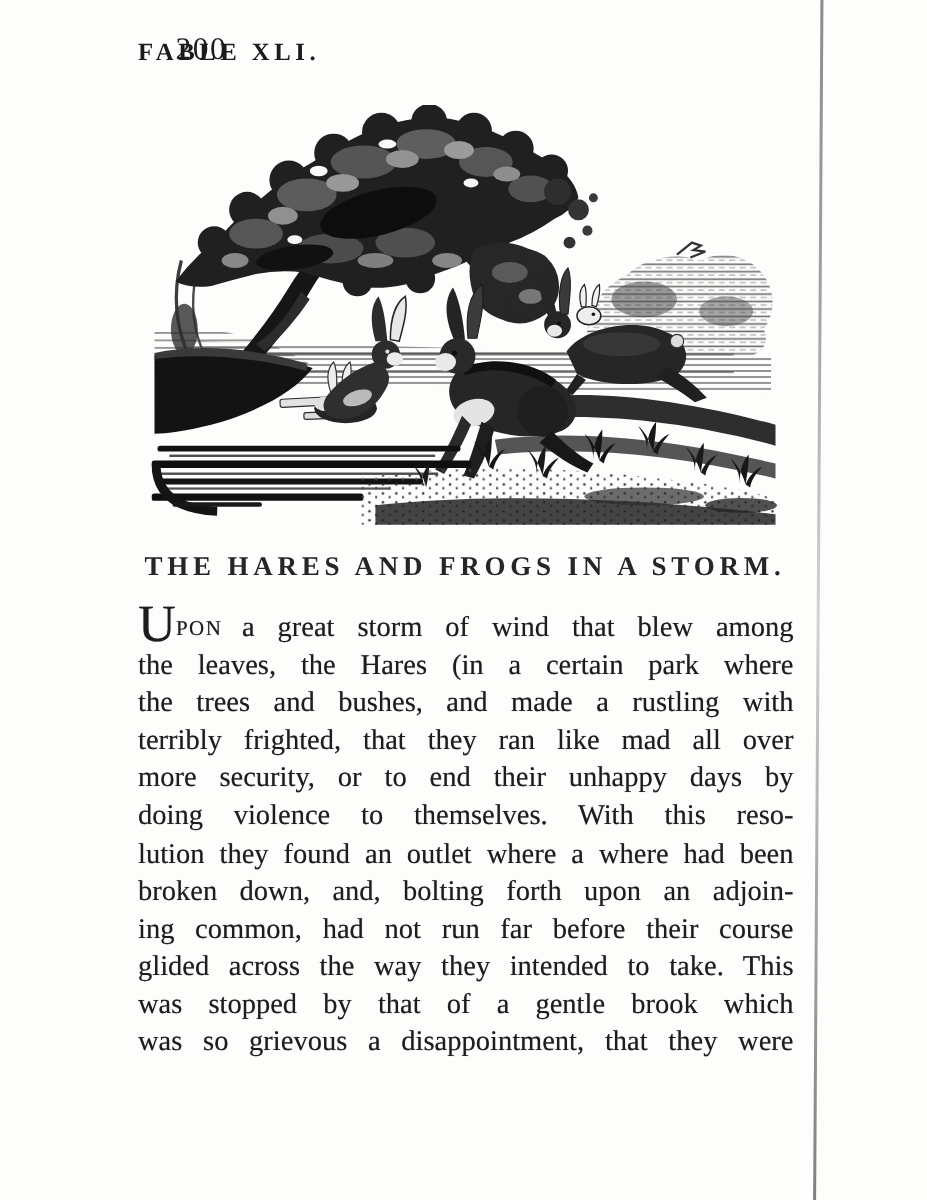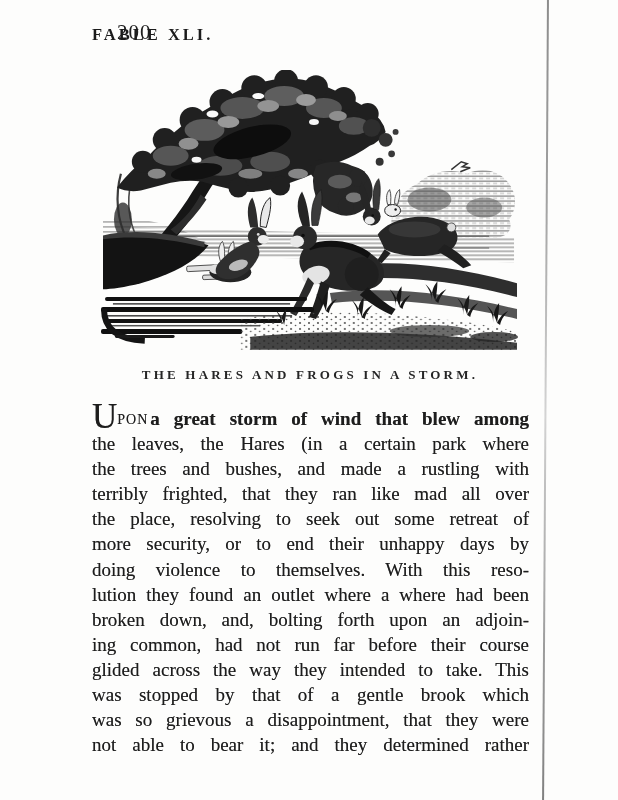--- a/index.html
+++ b/index.html
@@ -10,28 +10,28 @@
   .page { position:absolute; inset:0; background:var(--paper); }
 
   .pageno { position:absolute; left:117px; top:20px; font-size:21px; letter-spacing:1px; color:#1e1e1e; }
   .header-title { position:absolute; left:92px; top:25px; width:437px; 
                   font-size:16.5px; font-weight:bold; letter-spacing:3px; color:#1b1b1b; }
 
   .figure { position:absolute; left:101px; top:70px; width:418px; height:284px; }
   .figure svg { width:100%; height:100%; display:block; }
 
   .caption { position:absolute; left:80px; top:367px; width:460px; text-align:center;
-             font-size:13px; font-weight:bold; letter-spacing:3.2px; color:#262626; }
+             font-size:18px; font-weight:bold; letter-spacing:3.2px; color:#262626; }
 
   .bodytext { position:absolute; left:92px; top:406px; width:437px;
               font-size:19px; color:#1d1d1d; text-shadow:0 0 0.5px rgba(20,20,20,.55); }
   .bline { height:25.1px; line-height:25.1px; text-align:justify; text-align-last:justify; white-space:nowrap; }
   .dropcap { font-size:35px; line-height:1px; vertical-align:-3px; letter-spacing:0; }
   .smallcaps { font-size:14px; letter-spacing:1px; vertical-align:1px; }
-  .l0rest { margin-left:2px;font-weight:bold; }
+  .l0rest { margin-left:13px; }
 
   .scan-line { position:absolute; left:547px; top:-6px; width:2px; height:812px;
                background:linear-gradient(to bottom,#6f6f6f 0%,#8a8a8a 25%,#c9c9c9 52%,#b2b2b2 60%,#8a8a8a 78%,#5f5f5f 100%);
                opacity:.8; transform:rotate(.35deg); transform-origin:top center; }
 </style>
 </head>
 <body>
 
 <div class="page">
 
@@ -229,26 +229,24 @@
     </svg>
   </div>
 
   <div class="caption">THE HARES AND FROGS IN A STORM.</div>
 
   <div class="bodytext">
     <div class="bline"><span class="dropcap">U</span><span class="smallcaps">PON</span><span class="l0rest">a great storm of wind that blew among</span></div>
     <div class="bline">the leaves, the Hares (in a certain park where</div>
     <div class="bline">the trees and bushes, and made a rustling with</div>
     <div class="bline">terribly frighted, that they ran like mad all over</div>
-    <div class="bline">the place, resolving to seek out some retreat of</div>
     <div class="bline">more security, or to end their unhappy days by</div>
     <div class="bline">doing violence to themselves.  With this reso-</div>
     <div class="bline">lution they found an outlet where a where had been</div>
     <div class="bline">broken down, and, bolting forth upon an adjoin-</div>
     <div class="bline">ing common, had not run far before their course</div>
     <div class="bline">glided across the way they intended to take.  This</div>
     <div class="bline">was stopped by that of a gentle brook which</div>
     <div class="bline">was so grievous a disappointment, that they were</div>
-    <div class="bline">not able to bear it; and they determined rather</div>
   </div>
 
   <div class="scan-line"></div>
 </div>
 
 </body></html>

